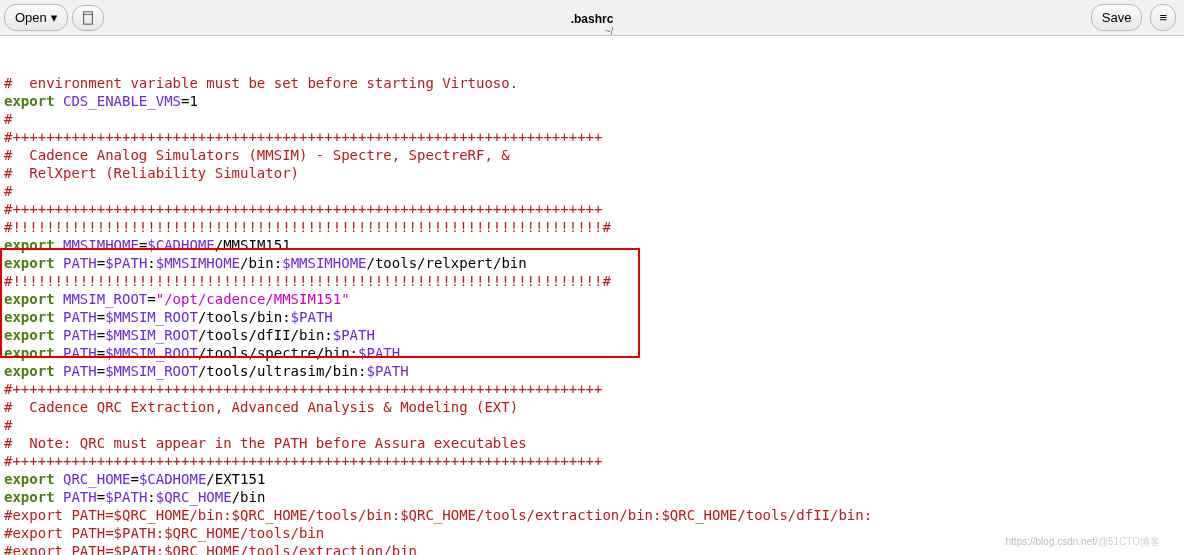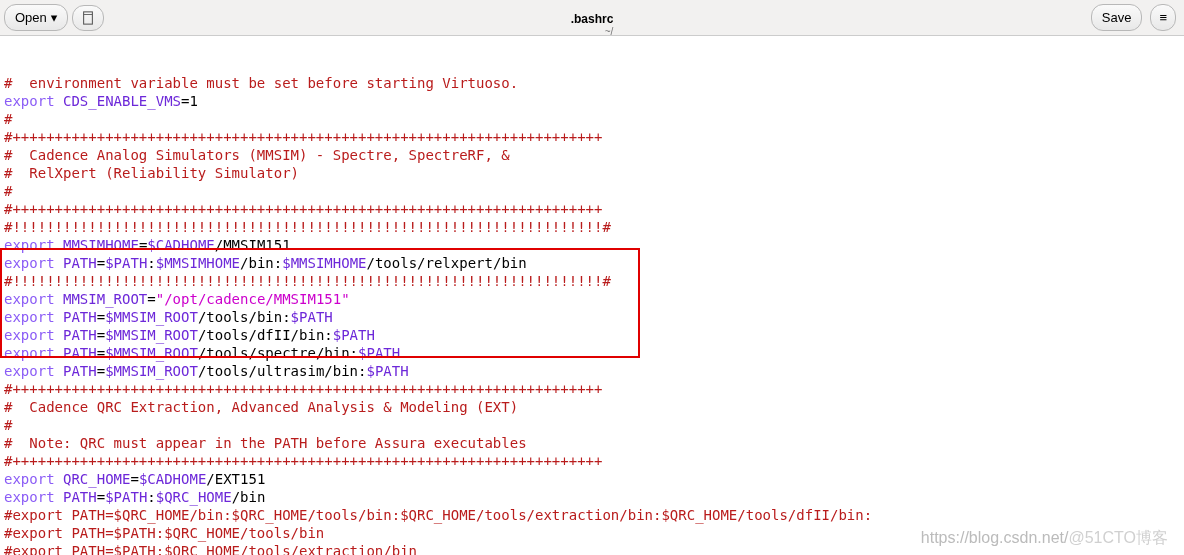--- a/index.html
+++ b/index.html
@@ -7,26 +7,26 @@
 .toolbar { height: 36px; background: #f2f1f0; border-bottom: 1px solid #ccc; display: flex; align-items: center; padding: 0 4px; position: relative; }
 .btn { background: linear-gradient(#fafafa,#e8e8e8); border: 1px solid #b8b8b8; border-radius: 12px; padding: 5px 10px; font-size: 13px; cursor: pointer; display: inline-flex; align-items: center; gap: 4px; margin-right: 4px; }
 .btn-icon { padding: 5px 8px; }
 .title-area { position: absolute; left: 50%; transform: translateX(-50%); text-align: right; font-size: 12px; margin-top: 13px; }
 .title-area .fname { font-weight: bold; }
 .title-area .fpath { font-size: 10px; color: #777; }
 .right-btns { margin-left: auto; display: flex; gap: 4px; }
 .editor { padding: 2px 4px; font-family: "DejaVu Sans Mono", monospace; font-size: 14px; line-height: 18px; white-space: pre; position: relative; }
 .line { height: 18px; }
 .c-blue { color: #b91c1c; }
-.c-brown { color: #8b5cf6; font-weight: normal; }
+.c-brown { color: #4d7c0f; font-weight: bold; }
 .c-teal { color: #6d28d9; }
 .c-black { color: #000; }
 .c-magenta { color: #cc00cc; }
 .red-box { position: absolute; border: 2px solid #e00000; pointer-events: none; }
-.watermark { position: absolute; right: 16px; bottom: 6px; font-size: 16px; color: #bbb; }
+.watermark { position: absolute; right: 24px; bottom: 6px; font-size: 10px; color: #bbb; }
 .watermark .handle { color: #d0d0d0; }
 </style>
 </head>
 <body>
 
 <div class="toolbar">
   <button class="btn">
     <span>Open</span>
     <span>▾</span>
   </button>

